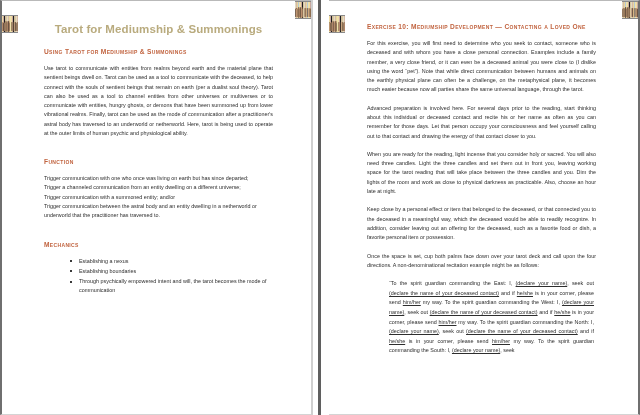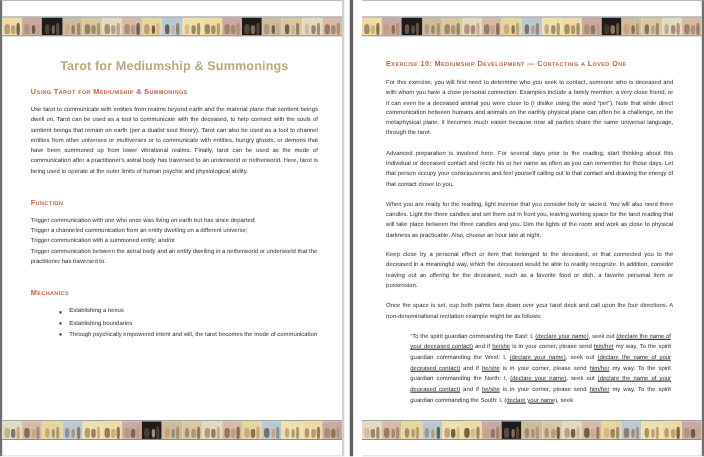--- a/index.html
+++ b/index.html
@@ -26,21 +26,21 @@
 
   
   .page {
     position: relative;
     width: 311px;
     height: 415px;
     background: #ffffff;
     box-sizing: border-box;
     overflow: hidden;
     display: flex;
-    flex-direction: column;
+    flex-direction: row;
   }
   .page-left {
     border-left: 2px solid #6f6f6f;
     border-top: 1px solid #b9b9b9;
     border-bottom: 1px solid #d4d4d4;
   }
   .page-right {
     border-right: 2px solid #6f6f6f;
     border-top: 1px solid #b9b9b9;
     border-bottom: 1px solid #d4d4d4;

